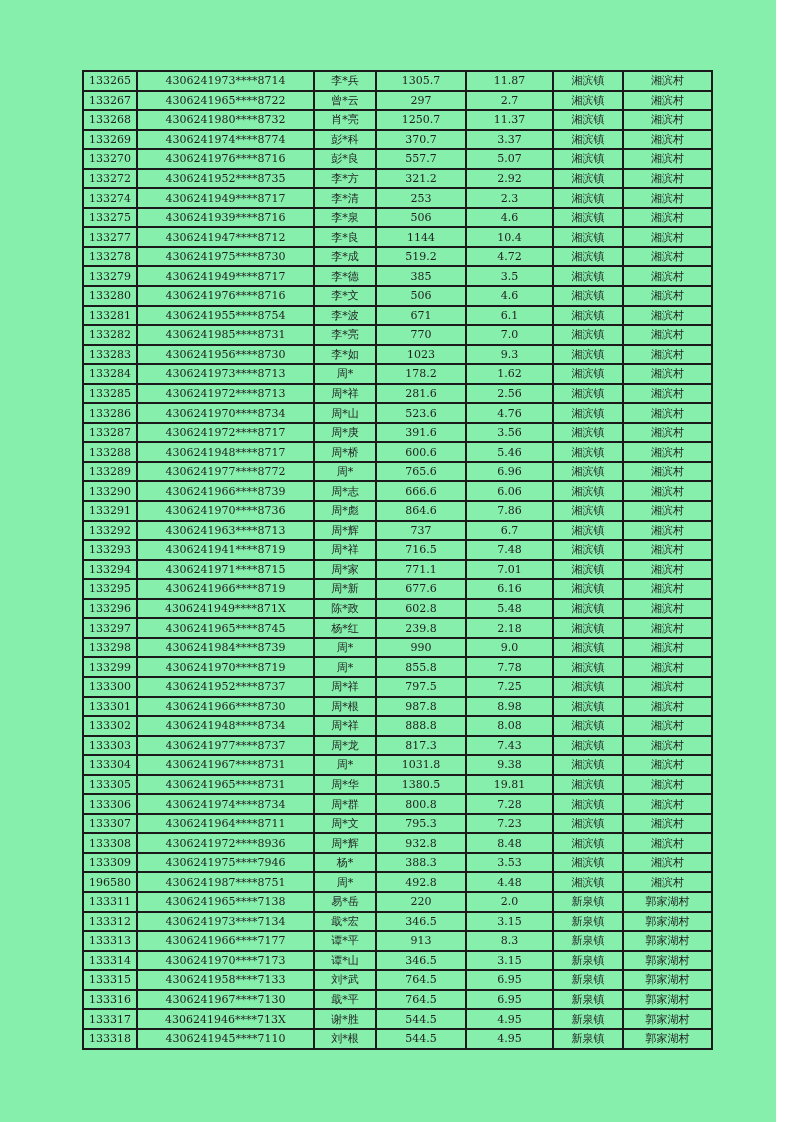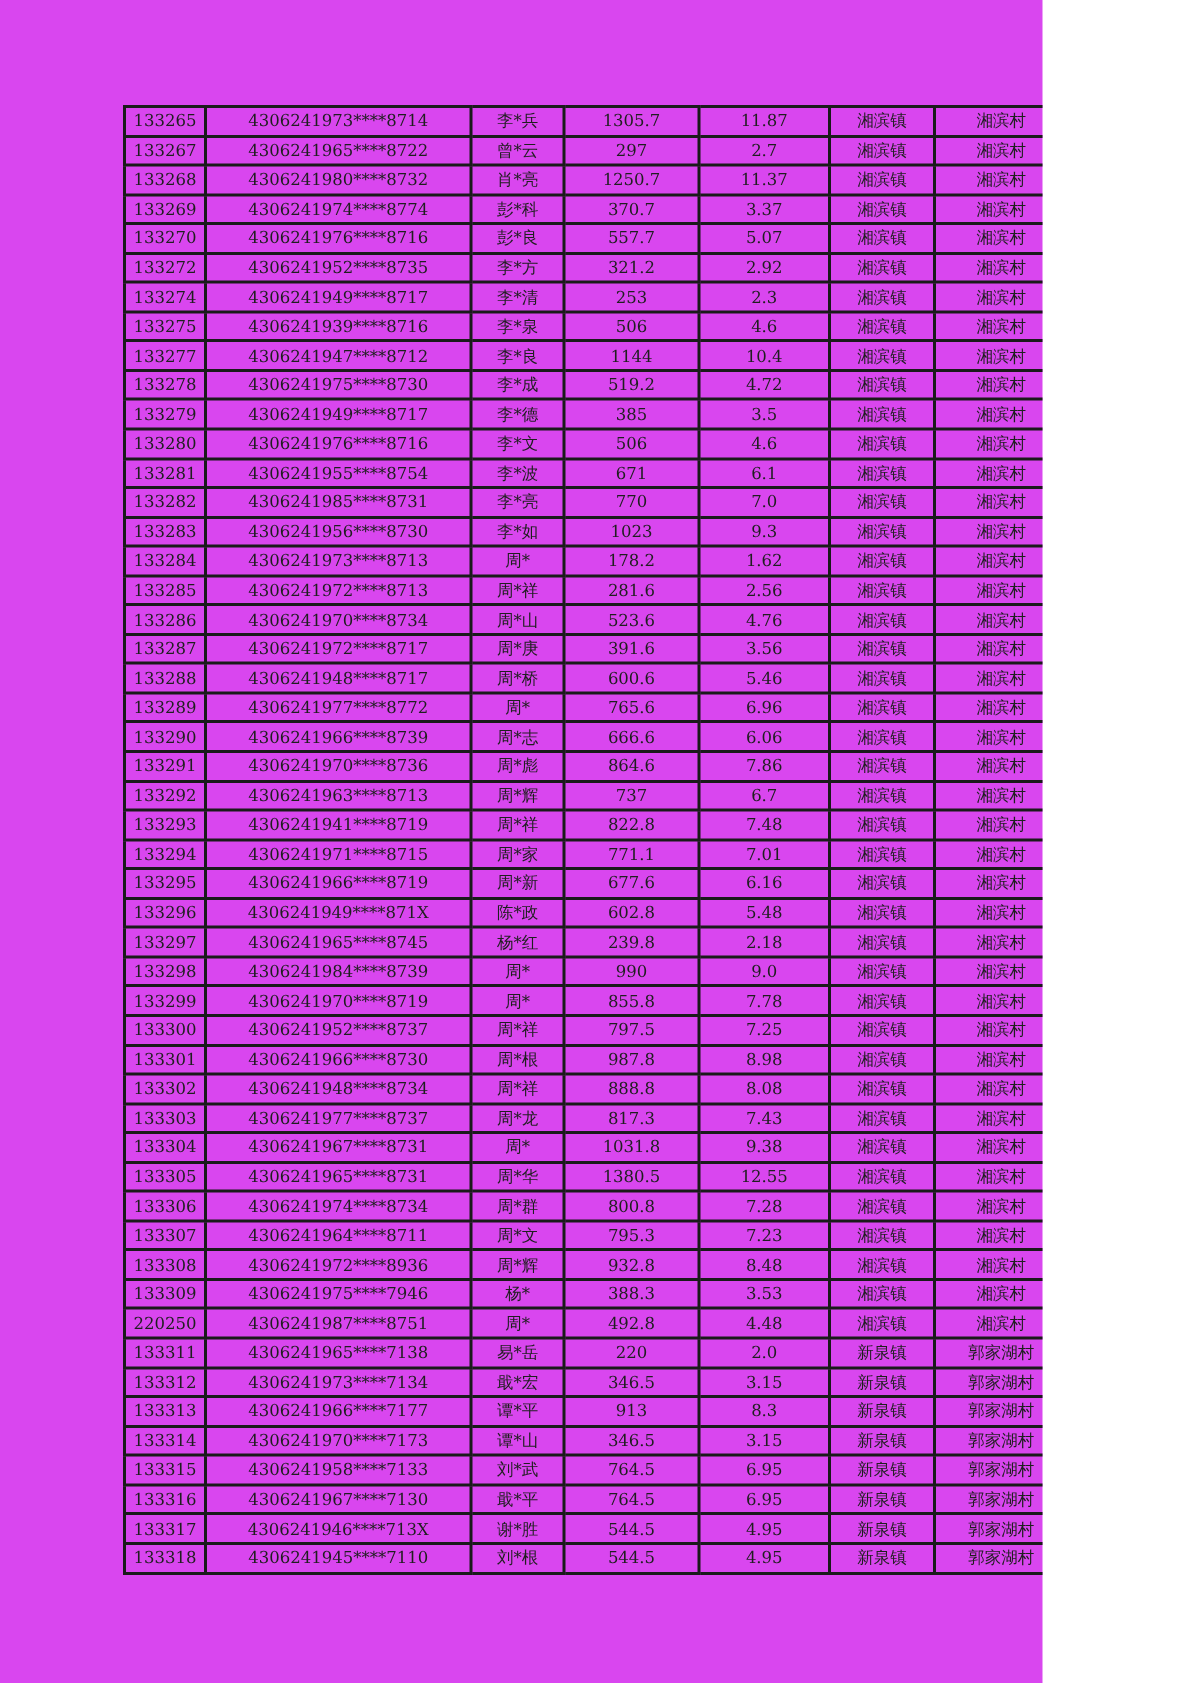--- a/index.html
+++ b/index.html
@@ -4,23 +4,23 @@
 <style>
   * { margin: 0; padding: 0; box-sizing: border-box; }
   html, body {
     width: 794px;
     height: 1122px;
     background: #ffffff;
     font-family: "DejaVu Serif", "Liberation Serif", serif;
   }
   .page {
     position: relative;
-    width: 695px;
+    width: 776px;
     height: 1122px;
-    background: #d946ef;
+    background: #86efac;
     overflow: hidden;
   }
   table.roster {
     position: absolute;
     left: 82px;
     top: 70px;
     width: 629px;
     height: 980px;
     border-collapse: collapse;
     table-layout: fixed;
@@ -272,21 +272,21 @@
           <td>周*辉</td>
           <td>737</td>
           <td>6.7</td>
           <td>湘滨镇</td>
           <td>湘滨村</td>
         </tr>
         <tr>
           <td>133293</td>
           <td>4306241941****8719</td>
           <td>周*祥</td>
-          <td>822.8</td>
+          <td>716.5</td>
           <td>7.48</td>
           <td>湘滨镇</td>
           <td>湘滨村</td>
         </tr>
         <tr>
           <td>133294</td>
           <td>4306241971****8715</td>
           <td>周*家</td>
           <td>771.1</td>
           <td>7.01</td>
@@ -381,21 +381,21 @@
           <td>1031.8</td>
           <td>9.38</td>
           <td>湘滨镇</td>
           <td>湘滨村</td>
         </tr>
         <tr>
           <td>133305</td>
           <td>4306241965****8731</td>
           <td>周*华</td>
           <td>1380.5</td>
-          <td>12.55</td>
+          <td>19.81</td>
           <td>湘滨镇</td>
           <td>湘滨村</td>
         </tr>
         <tr>
           <td>133306</td>
           <td>4306241974****8734</td>
           <td>周*群</td>
           <td>800.8</td>
           <td>7.28</td>
           <td>湘滨镇</td>
@@ -422,21 +422,21 @@
         <tr>
           <td>133309</td>
           <td>4306241975****7946</td>
           <td>杨*</td>
           <td>388.3</td>
           <td>3.53</td>
           <td>湘滨镇</td>
           <td>湘滨村</td>
         </tr>
         <tr>
-          <td>220250</td>
+          <td>196580</td>
           <td>4306241987****8751</td>
           <td>周*</td>
           <td>492.8</td>
           <td>4.48</td>
           <td>湘滨镇</td>
           <td>湘滨村</td>
         </tr>
         <tr>
           <td>133311</td>
           <td>4306241965****7138</td>

